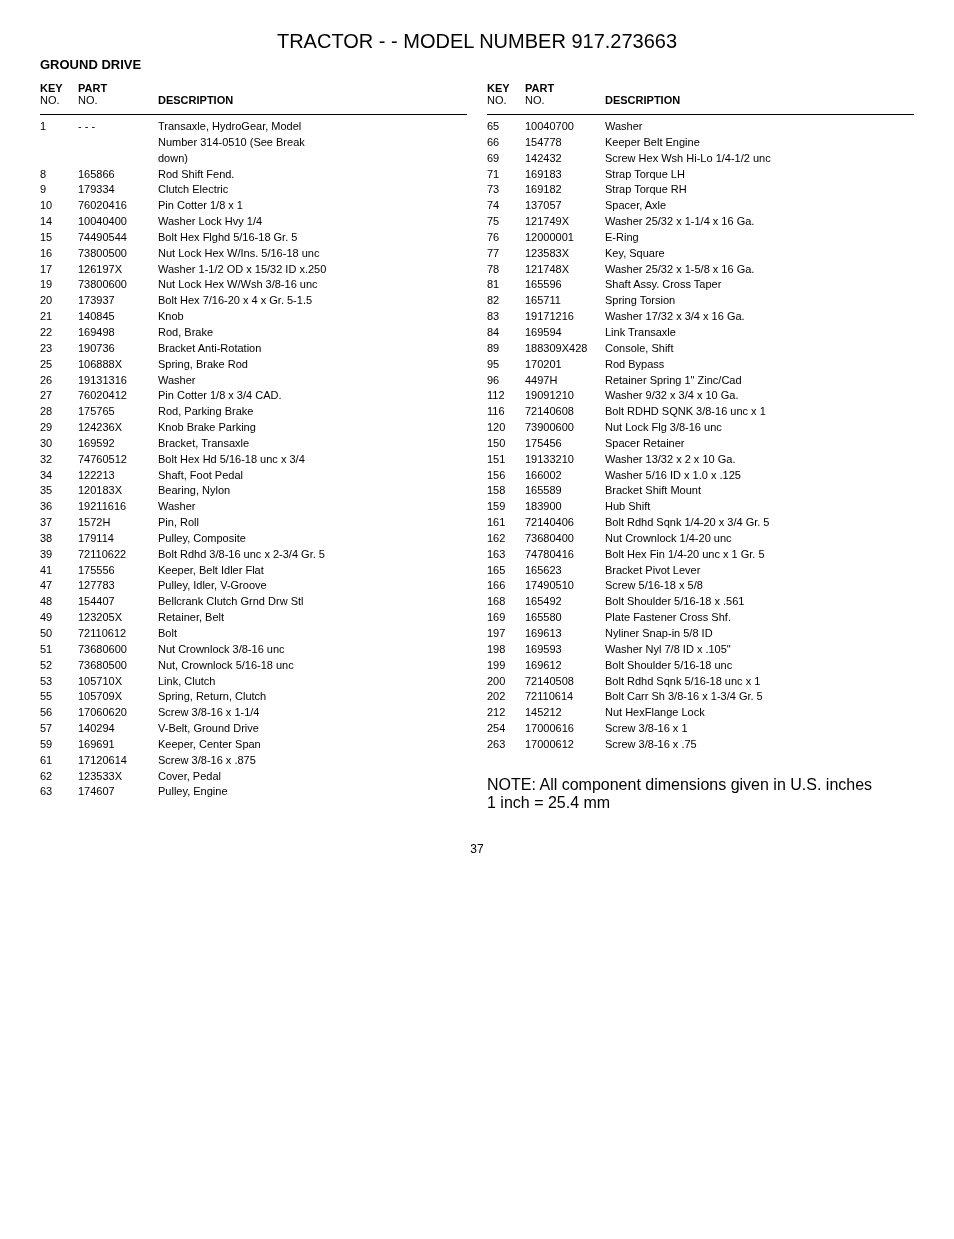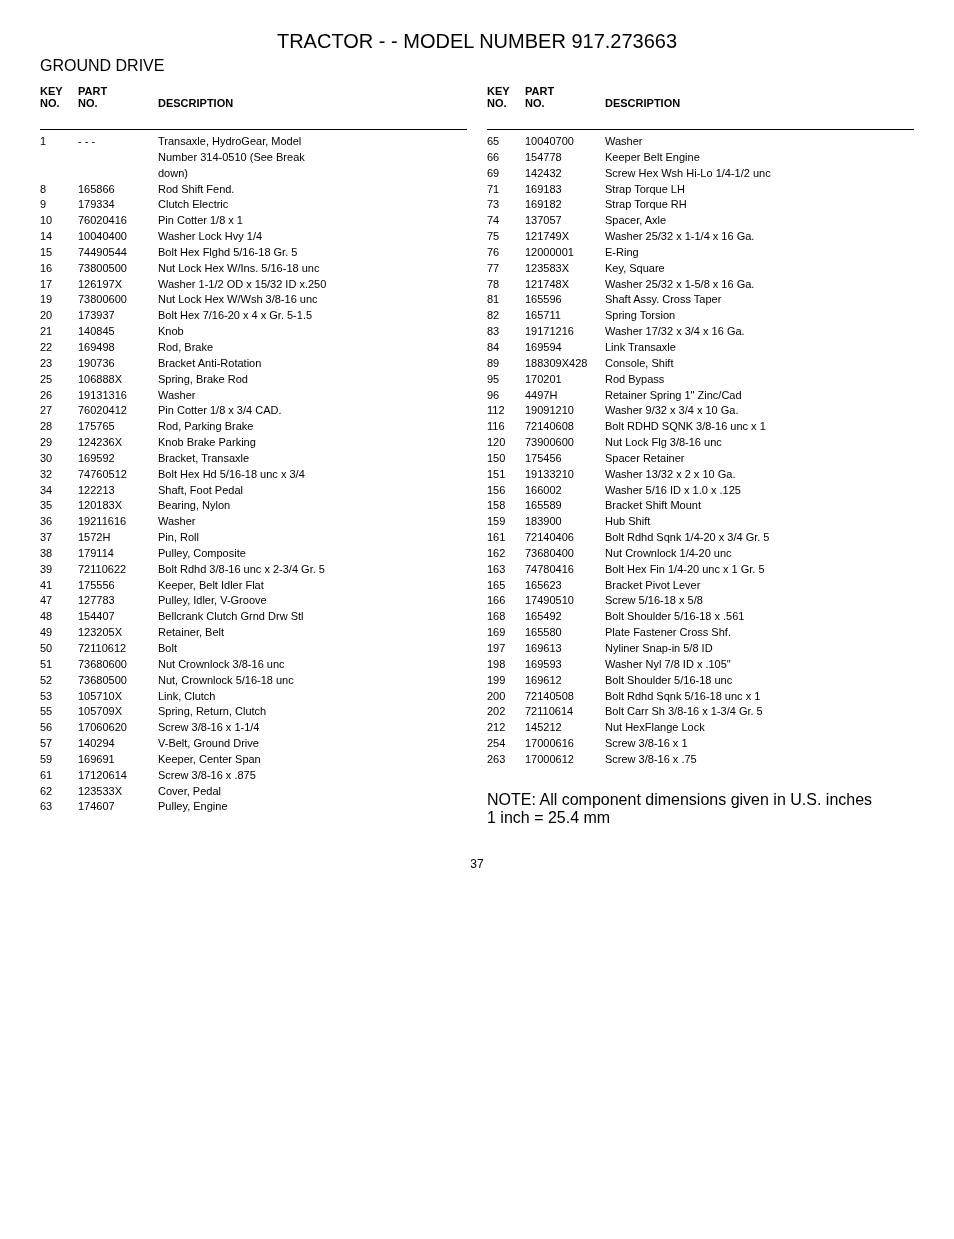--- a/index.html
+++ b/index.html
@@ -12,41 +12,41 @@
       min-height: 1239px;
       padding: 30px 40px;
     }
     .page-title {
       text-align: center;
       font-size: 20px;
       font-weight: normal;
       margin-bottom: 4px;
     }
     .section-title {
-      font-size: 16px;
-      font-weight: normal;
+      font-size: 13px;
+      font-weight: bold;
     }
     .columns-wrapper {
       display: flex;
       gap: 20px;
       margin-top: 10px;
     }
     .col {
       flex: 1;
     }
     .header-row1 {
       display: grid;
       grid-template-columns: 38px 80px 1fr;
       font-weight: bold;
     }
     .header-row2 {
       display: grid;
       grid-template-columns: 38px 80px 1fr;
-      font-weight: bold;
-      margin-bottom: 20px;
+      font-weight: normal;
+      margin-bottom: 8px;
     }
     .header-underline {
       border-bottom: 1px solid #000;
       margin-bottom: 4px;
     }
     .data-row {
       display: grid;
       grid-template-columns: 38px 80px 1fr;
       margin-bottom: 1px;
       line-height: 1.35;

